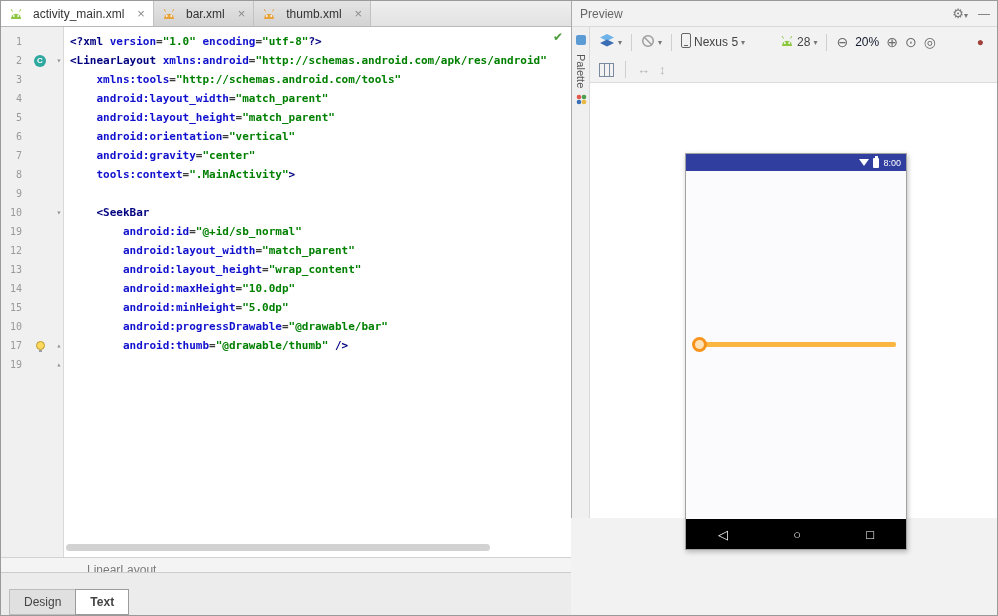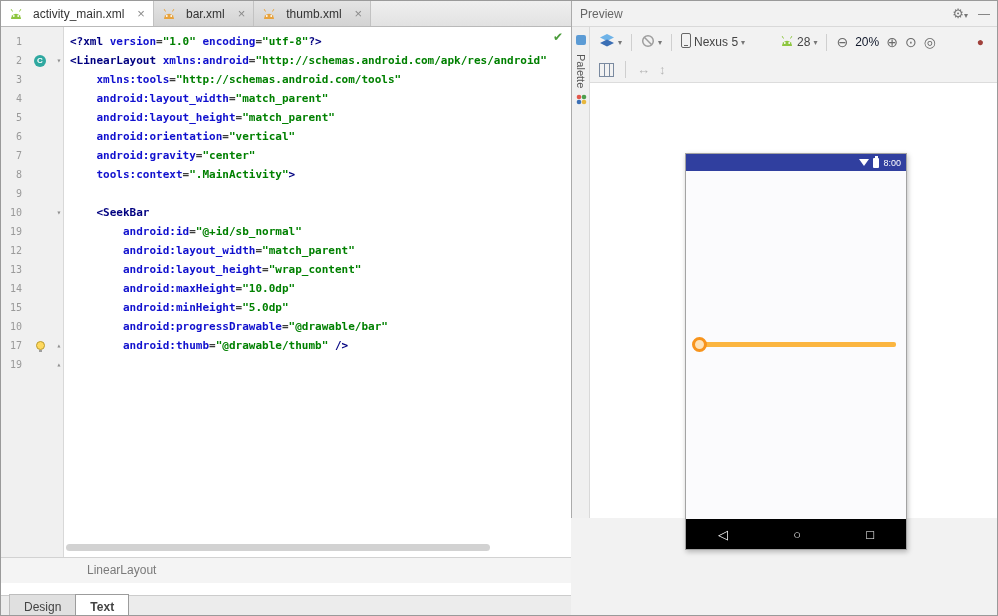--- a/index.html
+++ b/index.html
@@ -41,22 +41,22 @@
   .bulb { width:9px; height:9px; background:#ffd95e; border:1px solid #b99a2e; border-radius:50%;
           display:inline-block; position:relative; }
   .bulb:after { content:''; position:absolute; left:2px; bottom:-3px; width:3px; height:2px; background:#9e9e9e; }
   .inspection { position:absolute; top:3px; right:8px; color:#4a9b3a; font-size:12px; }
   .hscroll { position:absolute; left:65px; bottom:6px; width:424px; height:7px;
              background:#d2d2d2; border-radius:4px; }
 
   .breadcrumb-bar { position:absolute; left:0; right:0; bottom:32px; height:26px;
                     background:#f4f4f4; border-top:1px solid #d2d2d2; line-height:25px;
                     padding-left:86px; color:#7a7a7a; }
-  .footer-bar { position:absolute; left:0; right:0; bottom:0; height:20px; background:#ececec;
-                border-top:1px solid #cccccc; display:flex; align-items:center; padding:3px 0 0 8px; }
+  .footer-bar { position:absolute; left:0; right:0; bottom:0; height:43px; background:#ececec;
+                border-top:1px solid #cccccc; display:flex; align-items:flex-end; padding:3px 0 0 8px; }
   .ftab { height:26px; line-height:24px; padding:0 14px; color:#444; background:#e0e0e0;
           border:1px solid #bdbdbd; margin-right:-1px; }
   .ftab.active { background:#ffffff; border-color:#9c9c9c; font-weight:bold; }
 
   
   .right-pane { position:absolute; left:570px; top:0; width:427px; height:517px;
                 background:#f2f2f2; border-left:1px solid #ababab; }
   .preview-header { position:absolute; top:0; left:0; right:0; height:26px;
                     border-bottom:1px solid #d9d9d9; display:flex; align-items:center;
                     padding:0 8px; color:#666; }

